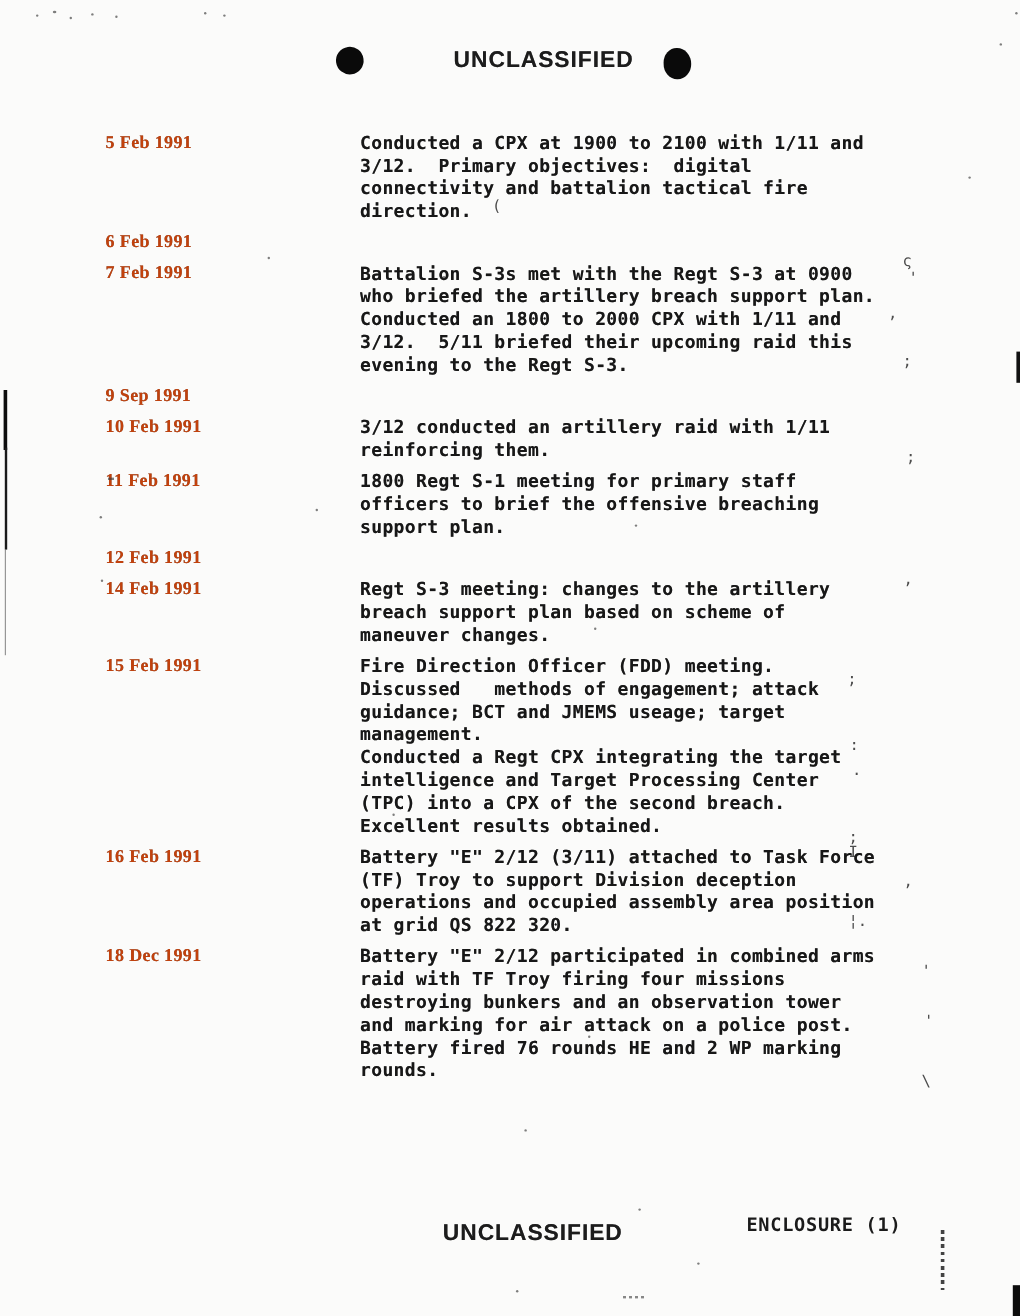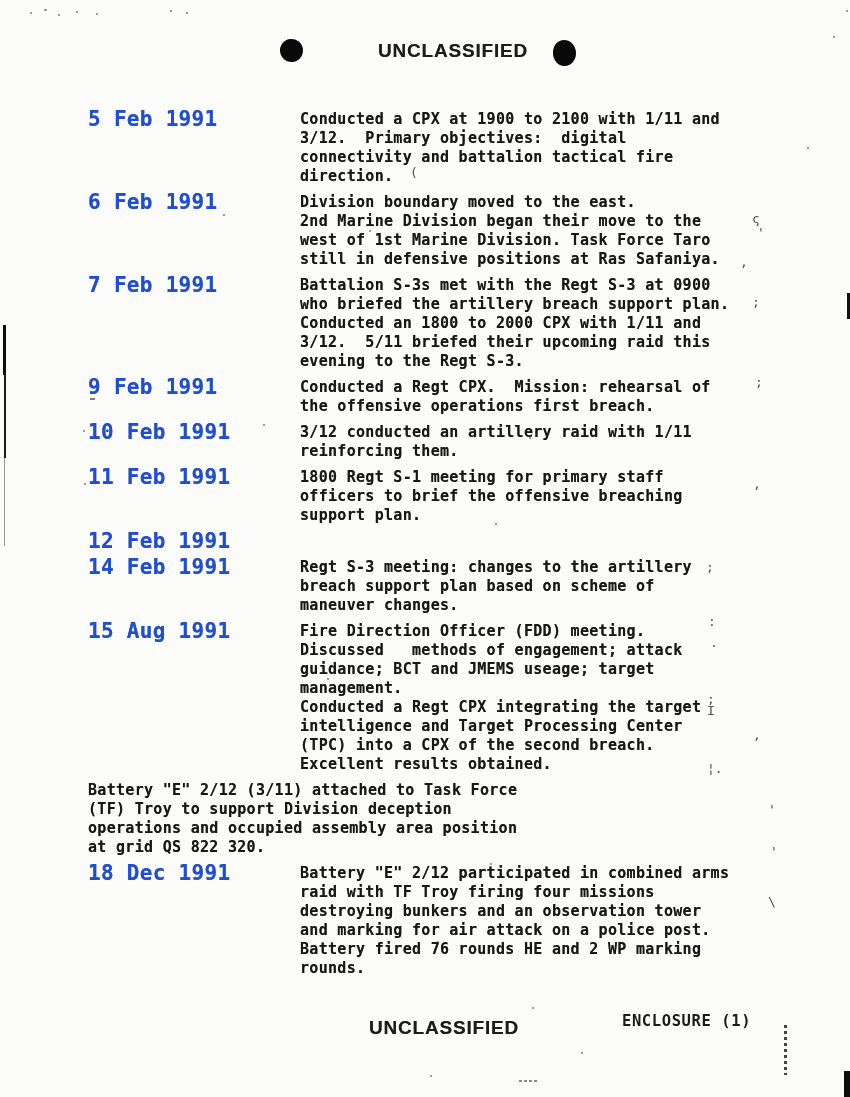--- a/index.html
+++ b/index.html
@@ -44,27 +44,28 @@
   .entries{
     position:absolute;left:88px;top:110px;width:680px;
   }
   .entry{
     display:flex;
     margin-bottom:7px;
   }
   .entry-date{
     width:212px;
     flex:0 0 212px;
-    font-size:21px;
+    font-size:15px;
     font-weight:bold;
     letter-spacing:0.3px;
     line-height:19px;
     white-space:pre;
-    color:#1d4ed8;
+    color:#c2410c;
     text-shadow:0 0 0.4px rgba(0,0,0,.5);
+    font-family:Liberation Serif, serif;
   }
   .entry-text{
     font-size:15px;
     font-weight:bold;
     letter-spacing:0.3px;
     line-height:19px;
     white-space:pre;
     color:#171717;
     text-shadow:0 0 0.4px rgba(0,0,0,.5);
   }
@@ -100,37 +101,31 @@
   <div class="entries">
     <div class="entry">
       <div class="entry-date">5 Feb 1991</div>
       <div class="entry-text">Conducted a CPX at 1900 to 2100 with 1/11 and
 3/12.  Primary objectives:  digital
 connectivity and battalion tactical fire
 direction.</div>
     </div>
     <div class="entry">
       <div class="entry-date">6 Feb 1991</div>
-      <div class="entry-text">Division boundary moved to the east.
-2nd Marine Division began their move to the
-west of 1st Marine Division. Task Force Taro
-still in defensive positions at Ras Safaniya.</div>
     </div>
     <div class="entry">
       <div class="entry-date">7 Feb 1991</div>
       <div class="entry-text">Battalion S-3s met with the Regt S-3 at 0900
 who briefed the artillery breach support plan.
 Conducted an 1800 to 2000 CPX with 1/11 and
 3/12.  5/11 briefed their upcoming raid this
 evening to the Regt S-3.</div>
     </div>
     <div class="entry">
-      <div class="entry-date">9 Feb 1991</div>
-      <div class="entry-text">Conducted a Regt CPX.  Mission: rehearsal of
-the offensive operations first breach.</div>
+      <div class="entry-date">9 Sep 1991</div>
     </div>
     <div class="entry">
       <div class="entry-date">10 Feb 1991</div>
       <div class="entry-text">3/12 conducted an artillery raid with 1/11
 reinforcing them.</div>
     </div>
     <div class="entry">
       <div class="entry-date">11 Feb 1991</div>
       <div class="entry-text">1800 Regt S-1 meeting for primary staff
 officers to brief the offensive breaching
@@ -139,31 +134,32 @@
     <div class="entry">
       <div class="entry-date">12 Feb 1991</div>
     </div>
     <div class="entry">
       <div class="entry-date">14 Feb 1991</div>
       <div class="entry-text">Regt S-3 meeting: changes to the artillery
 breach support plan based on scheme of
 maneuver changes.</div>
     </div>
     <div class="entry">
-      <div class="entry-date">15 Aug 1991</div>
+      <div class="entry-date">15 Feb 1991</div>
       <div class="entry-text">Fire Direction Officer (FDD) meeting.
 Discussed   methods of engagement; attack
 guidance; BCT and JMEMS useage; target
 management.
 Conducted a Regt CPX integrating the target
 intelligence and Target Processing Center
 (TPC) into a CPX of the second breach.
 Excellent results obtained.</div>
     </div>
     <div class="entry">
+      <div class="entry-date">16 Feb 1991</div>
       <div class="entry-text">Battery "E" 2/12 (3/11) attached to Task Force
 (TF) Troy to support Division deception
 operations and occupied assembly area position
 at grid QS 822 320.</div>
     </div>
     <div class="entry">
       <div class="entry-date">18 Dec 1991</div>
       <div class="entry-text">Battery "E" 2/12 participated in combined arms
 raid with TF Troy firing four missions
 destroying bunkers and an observation tower

